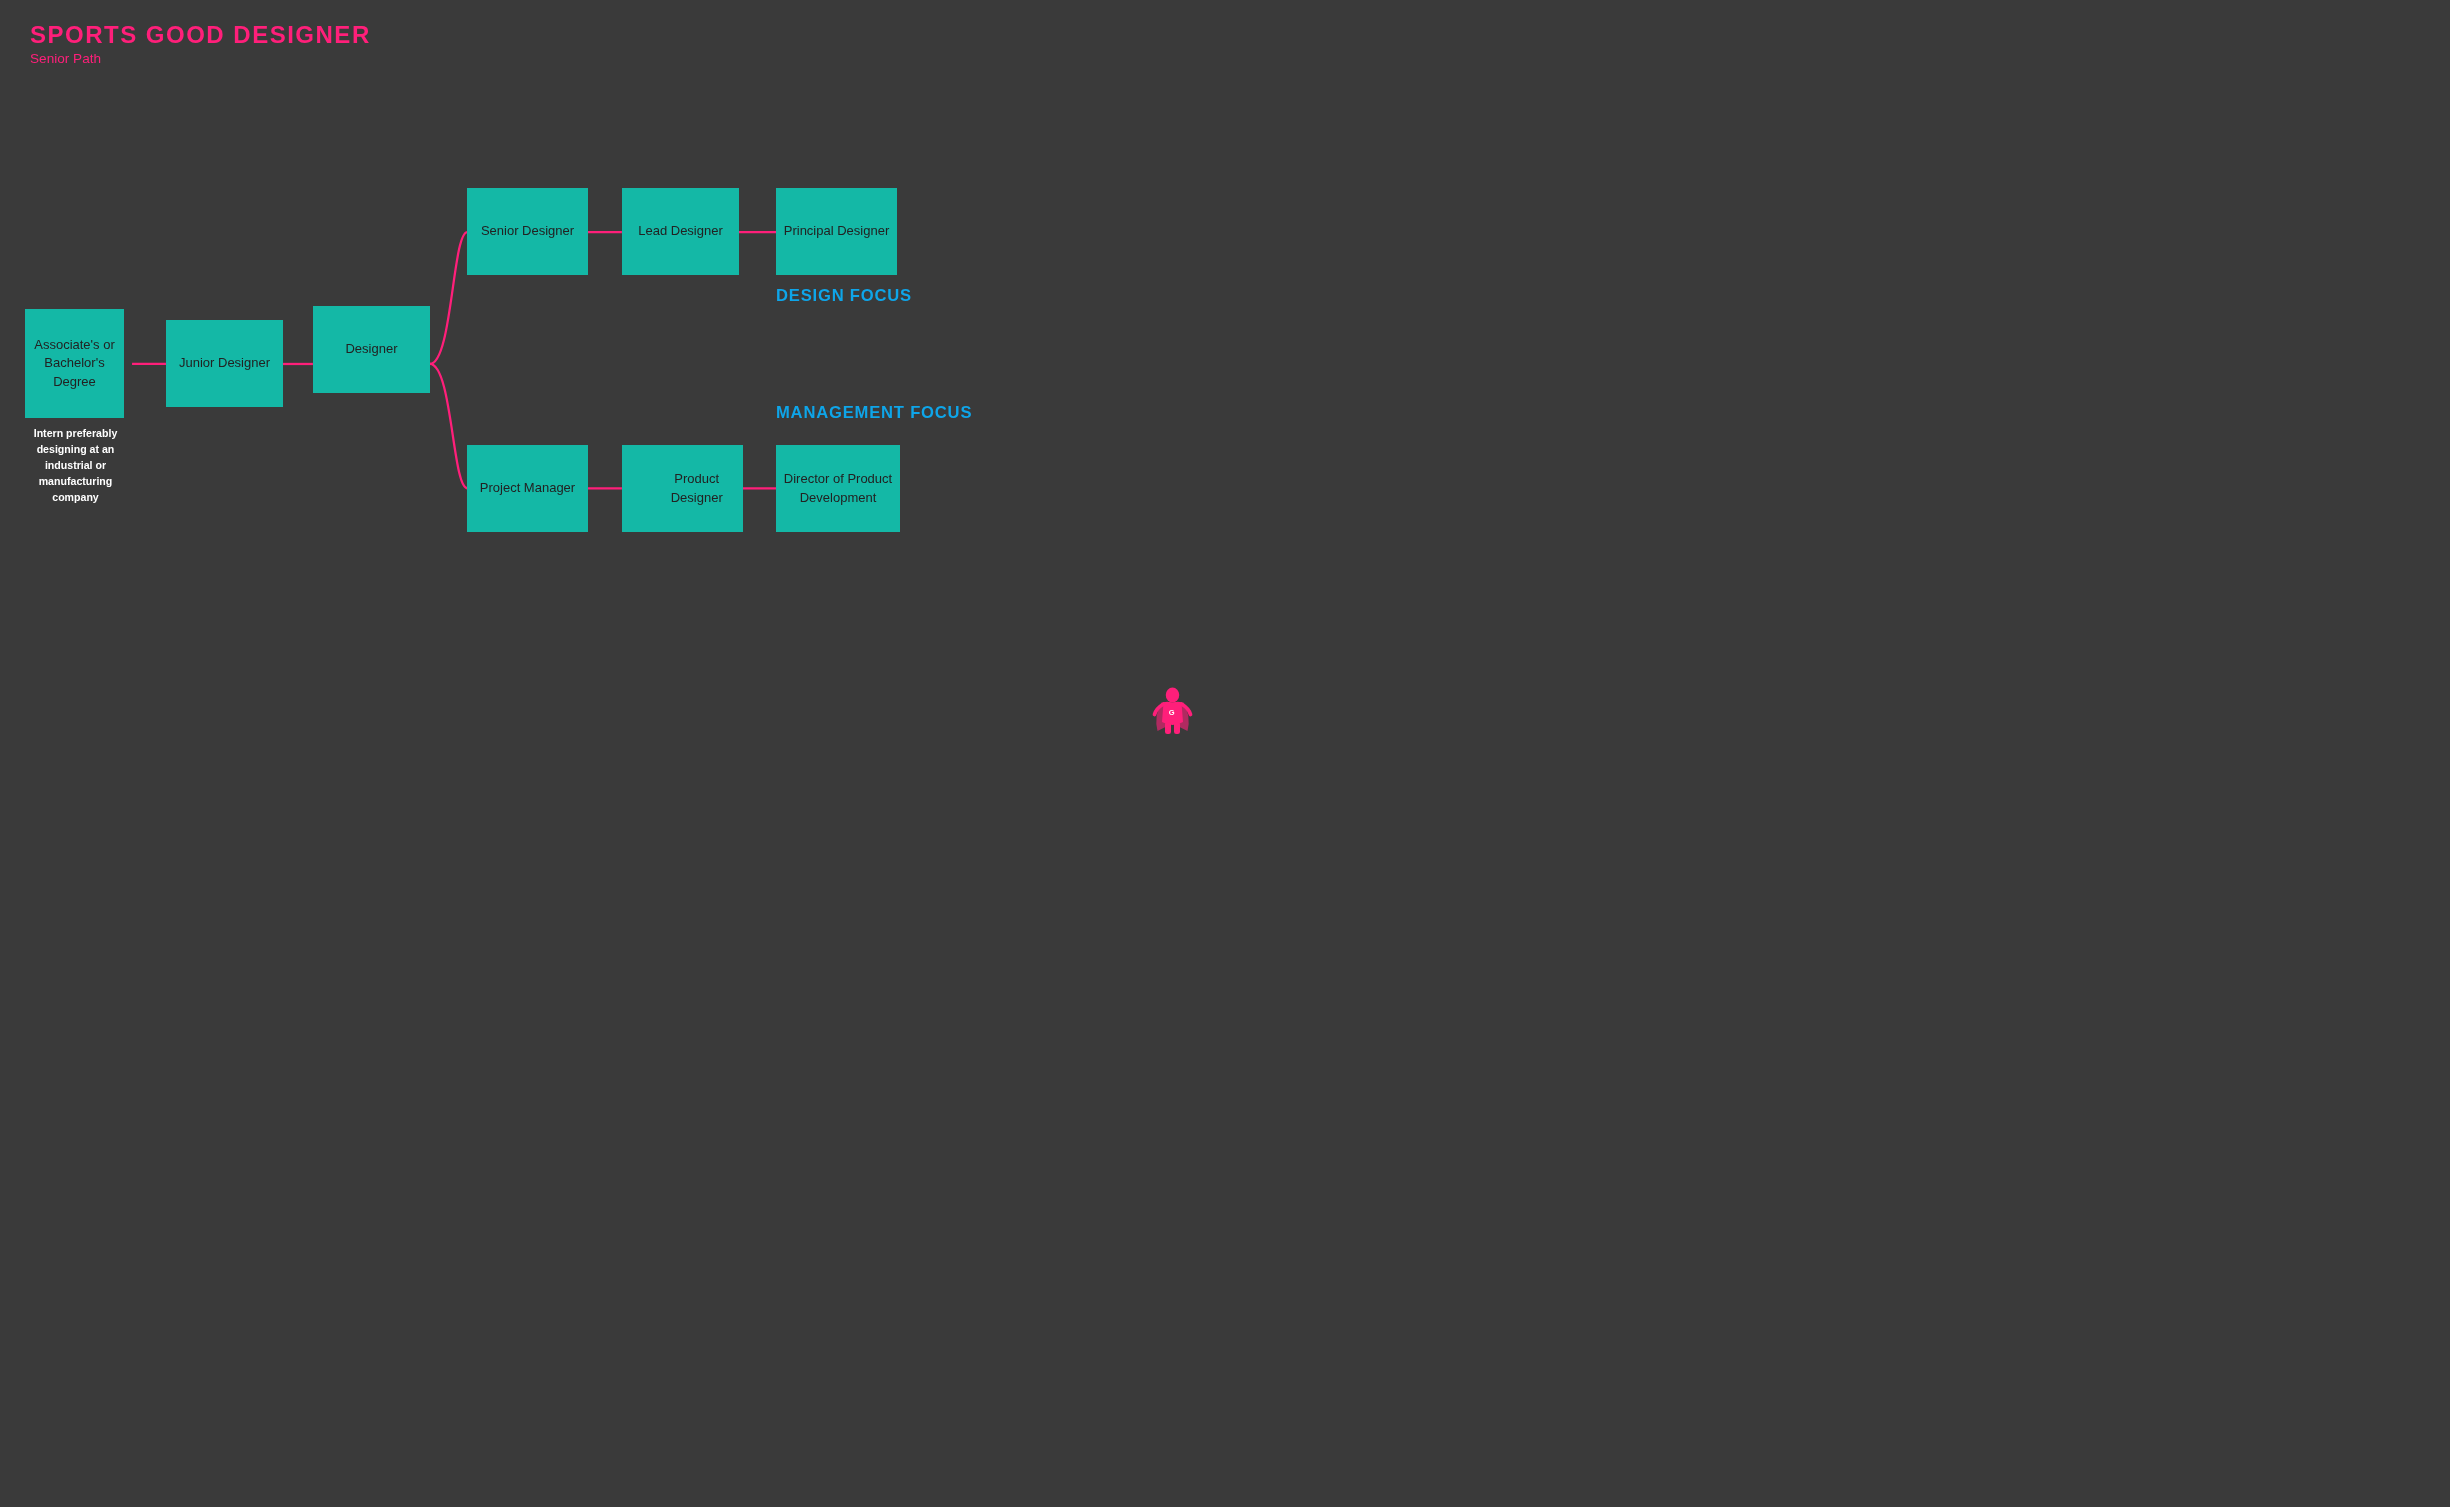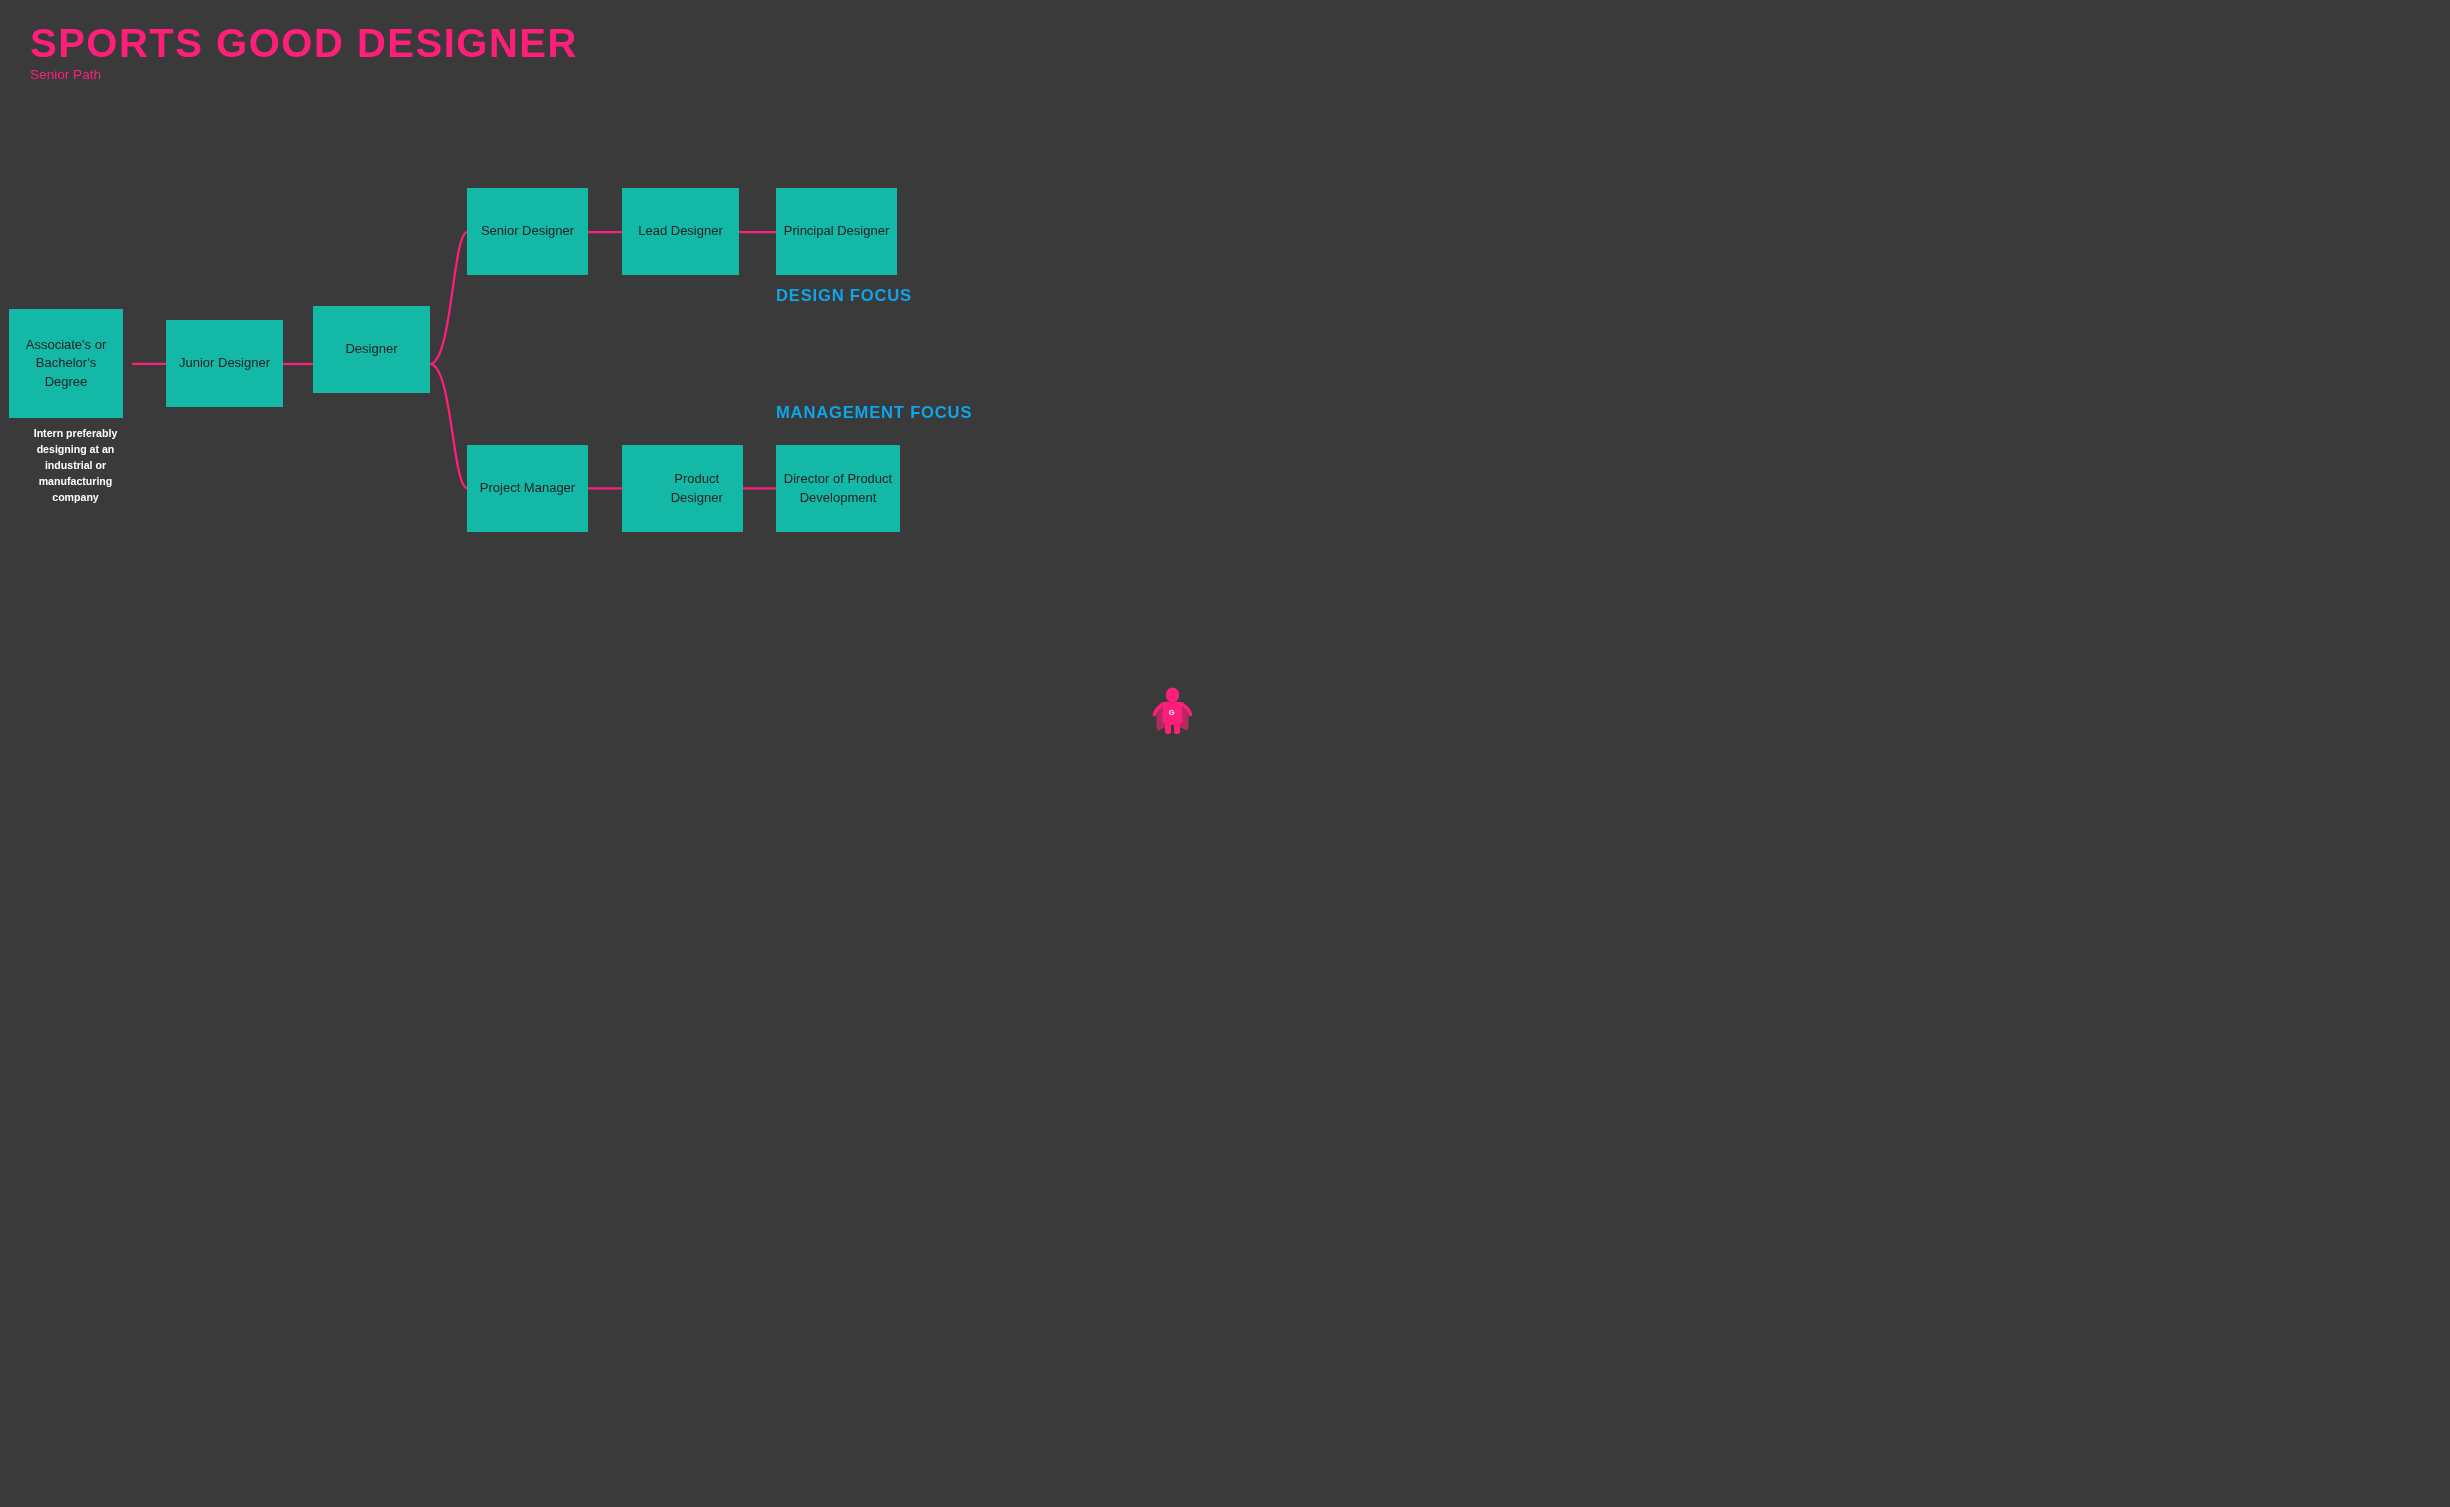--- a/index.html
+++ b/index.html
@@ -14,21 +14,21 @@
     }
 
     .header {
       position: absolute;
       top: 22.6px;
       left: 30px;
     }
 
     .main-title {
       color: #ff1f7a;
-      font-size: 40px;
+      font-size: 24px;
       font-weight: 900;
       letter-spacing: 1.5px;
       line-height: 1;
     }
 
     .subtitle {
       color: #ff1f7a;
       font-size: 13.6px;
       font-weight: 400;
       margin-top: 4.5px;
@@ -53,23 +53,23 @@
       text-align: center;
       font-size: 13px;
       font-weight: 500;
       color: #222;
       padding: 7.5px;
       line-height: 1.4;
     }
 
     
     .box-degree {
-      width: 114px;
+      width: 99px;
       height: 109px;
-      left: 9px;
+      left: 25px;
       top: 196px;
     }
 
     
     .box-junior {
       width: 117px;
       height: 87px;
       left: 166px;
       top: 207px;
       text-align: right;

